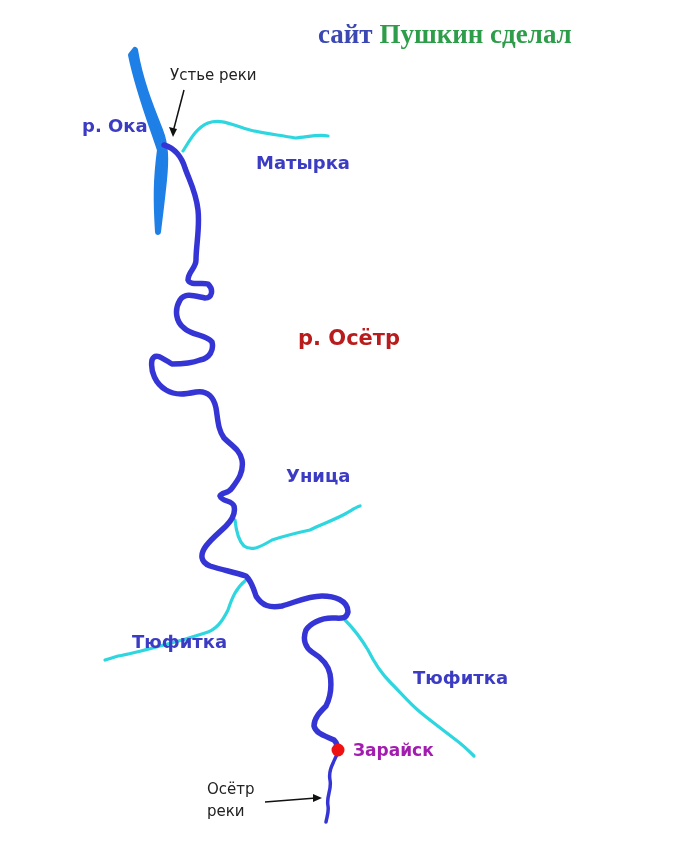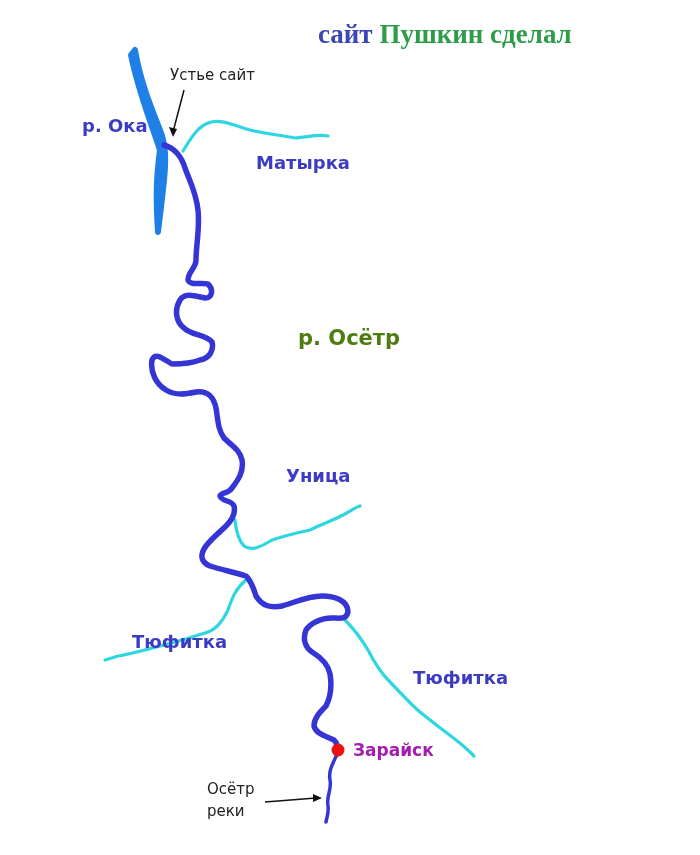--- a/index.html
+++ b/index.html
@@ -4,21 +4,21 @@
 <style>
   html, body { margin:0; padding:0; background:#ffffff; }
   #root { position:relative; width:700px; height:855px; background:#ffffff; overflow:hidden; font-family:"DejaVu Sans", sans-serif; }
   svg.map { position:absolute; left:0; top:0; }
   .lbl { position:absolute; white-space:nowrap; }
   .water-lbl { color:#3b3bc4; font-weight:bold; font-size:18px; }
   .ann { color:#222; font-size:15px; font-family:"DejaVu Sans", sans-serif; }
   .title-line { position:absolute; font-family:"Liberation Serif", "DejaVu Serif", serif; font-weight:bold; font-size:27px; line-height:30px; }
   .blue { color:#3b47b3; }
   .green { color:#2e9d4a; }
-  .main-lbl { color:#4d7c0f; font-weight:bold; font-size:21px; }
+  .main-lbl { color:#b91c1c; font-weight:bold; font-size:21px; }
   .city-lbl { color:#a21caf; font-weight:bold; font-size:17px; }
 </style>
 </head>
 <body>
 
 <div id="root">
   <svg class="map" width="700" height="855" viewBox="0 0 700 855">
 
     <path d="M135,50 C140,80 150,105 160,130 C166,145 166,160 164,180 C162,200 160,215 158,232 C156,200 156,180 160,150 C150,120 138,90 131,55 Z" fill="#1e7fe6" stroke="#1e7fe6" stroke-width="6" stroke-linejoin="round"></path>
 
@@ -45,21 +45,21 @@
       <line x1="265" y1="802" x2="316" y2="798" stroke="#111" stroke-width="1.5"></line>
       <polygon points="322,798 313,794 313,802" fill="#111"></polygon>
     </g>
   </svg>
 
   <div class="title-line blue" style="left:318px;top:19px;">
     <span>сайт</span>
     <span class="green">Пушкин сделал</span>
   </div>
 
-  <div class="lbl ann" style="left:170px;top:66px;">Устье сайт</div>
+  <div class="lbl ann" style="left:170px;top:66px;">Устье реки</div>
   <div class="lbl water-lbl" style="left:82px;top:115px;">р. Ока</div>
   <div class="lbl water-lbl" style="left:256px;top:152px;">Матырка</div>
   <div class="lbl main-lbl" style="left:298px;top:326px;">р. Осётр</div>
   <div class="lbl water-lbl" style="left:286px;top:465px;">Уница</div>
   <div class="lbl water-lbl" style="left:132px;top:631px;">Тюфитка</div>
   <div class="lbl water-lbl" style="left:413px;top:667px;">Тюфитка</div>
   <div class="lbl city-lbl" style="left:353px;top:740px;">Зарайск</div>
   <div class="lbl ann" style="left:207px;top:780px;">Осётр</div>
   <div class="lbl ann" style="left:207px;top:802px;">реки</div>
 </div>

